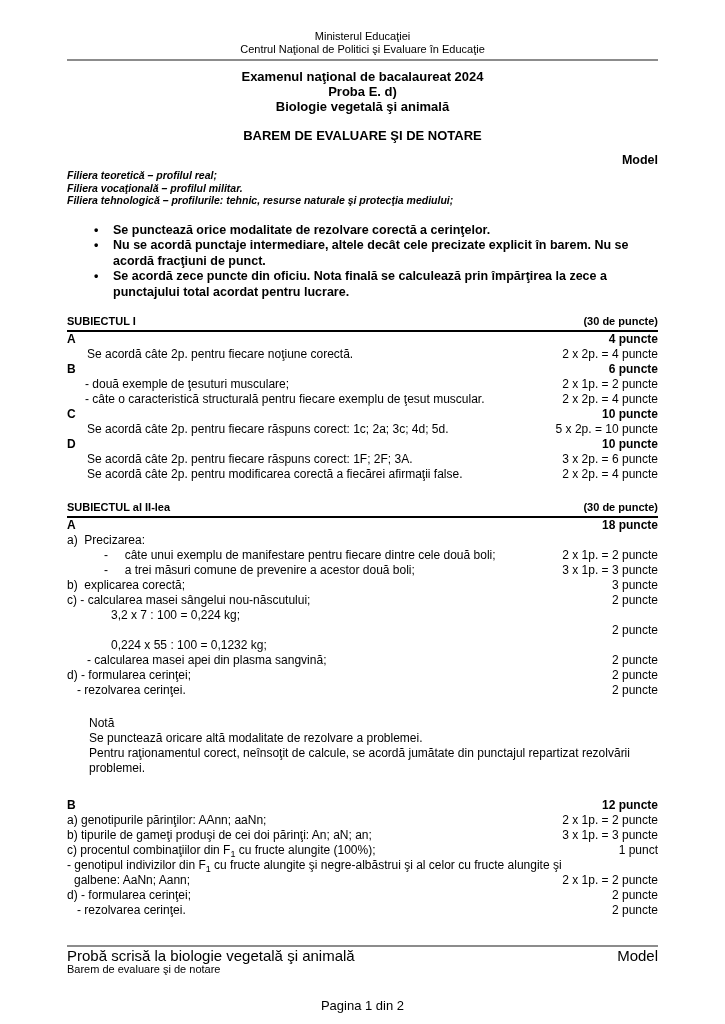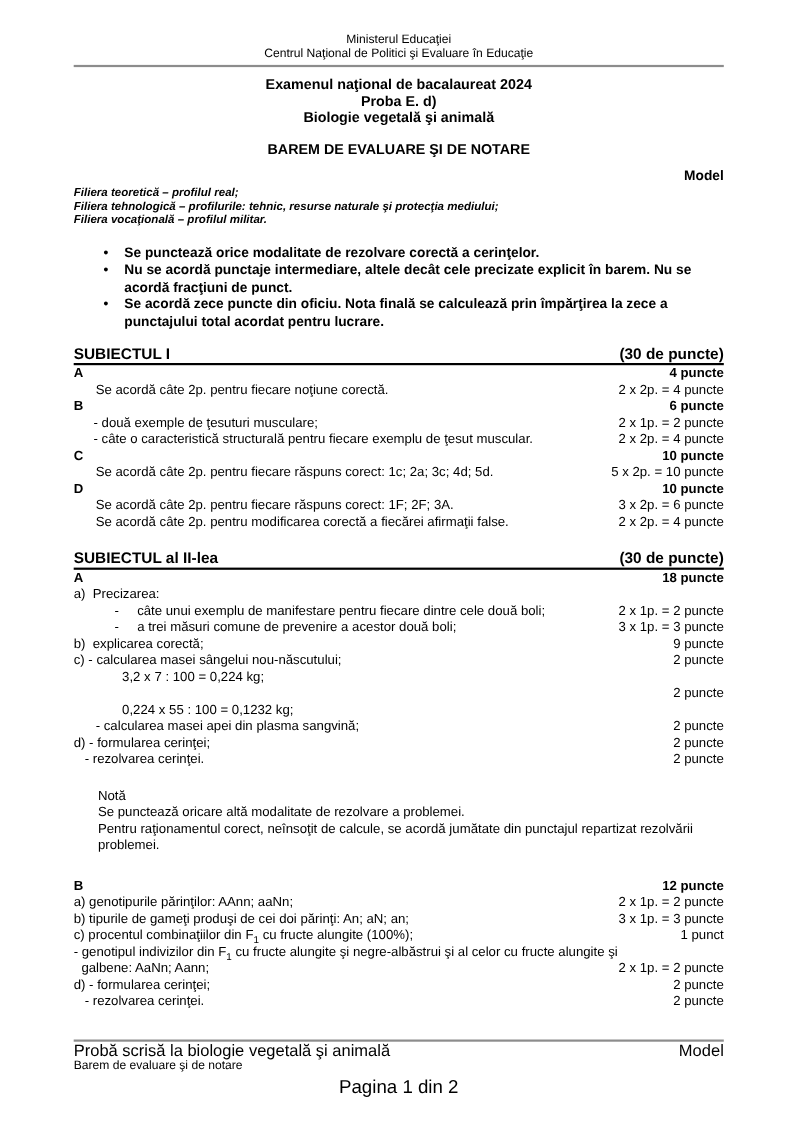--- a/index.html
+++ b/index.html
@@ -12,42 +12,42 @@
   .hdr-line{font-size:11px;line-height:13px;text-align:center;}
   .hdr-rule{border-top:2px solid #8c8c8c;margin-top:3px;}
   .title-block{margin-top:8px;text-align:center;font-weight:bold;font-size:13px;line-height:15px;}
   .barem-line{margin-top:14px;text-align:center;font-weight:bold;font-size:13px;line-height:15px;}
   .model-line{margin-top:10px;text-align:right;font-weight:bold;font-size:12.5px;line-height:15px;}
   .filiera{margin-top:1px;font-style:italic;font-weight:bold;font-size:10.5px;line-height:12.5px;}
   .bullets{margin-top:16px;font-weight:bold;font-size:12.5px;line-height:15.5px;}
   .bullet{display:flex;padding-left:27px;}
   .bullet .dot{width:19px;flex:none;}
   .bullet .btxt{flex:1;}
-  .sec{display:flex;justify-content:space-between;font-weight:bold;font-size:14px;
+  .sec{display:flex;justify-content:space-between;font-weight:bold;font-size:11px;
        line-height:15px;border-bottom:2px solid #000;padding-bottom:1px;}
   .sec1{margin-top:14px;}
   .sec2{margin-top:18px;}
   .row{display:flex;font-size:12px;line-height:15px;}
   .row .l{white-space:pre-wrap;}
   .row .r{margin-left:auto;white-space:nowrap;text-align:right;padding-left:8px;}
   .bold{font-weight:bold;}
   .in7{padding-left:7px;}
   .in10{padding-left:10px;}
   .in18{padding-left:18px;}
   .in20{padding-left:20px;text-align:right;}
   .in37{padding-left:37px;}
   .in44{padding-left:44px;}
   .nota{margin-top:18px;padding-left:22px;font-size:12px;line-height:15px;padding-right:2px;}
   .bsec{margin-top:22px;}
   sub{font-size:9px;line-height:0;}
   .footer{position:absolute;left:67px;right:67px;top:945px;}
   .foot-rule{border-top:2px solid #8c8c8c;margin-bottom:2px;}
   .foot-row{display:flex;justify-content:space-between;font-size:15px;line-height:13.5px;}
   .foot-line{font-size:11px;line-height:13.5px;}
-  .foot-page{text-align:center;font-size:17px;margin-top:3px;}
+  .foot-page{text-align:center;font-size:13px;margin-top:22px;}
 </style>
 </head>
 <body>
 
 <div class="page">
 
   <div class="hdr-line">Ministerul Educaţiei</div>
   <div class="hdr-line">Centrul Naţional de Politici şi Evaluare în Educaţie</div>
   <div class="hdr-rule"></div>
 
@@ -55,22 +55,22 @@
     <div>Examenul naţional de bacalaureat 2024</div>
     <div>Proba E. d)</div>
     <div>Biologie vegetală şi animală</div>
   </div>
 
   <div class="barem-line">BAREM DE EVALUARE ŞI DE NOTARE</div>
   <div class="model-line">Model</div>
 
   <div class="filiera">
     <div>Filiera teoretică – profilul real;</div>
+    <div>Filiera vocaţională – profilul militar.</div>
     <div>Filiera tehnologică – profilurile: tehnic, resurse naturale şi protecţia mediului;</div>
-    <div>Filiera vocaţională – profilul militar.</div>
   </div>
 
   <div class="bullets">
     <div class="bullet">
       <span class="dot">•</span>
       <span class="btxt">Se punctează orice modalitate de rezolvare corectă a cerinţelor.</span>
     </div>
     <div class="bullet">
       <span class="dot">•</span>
       <span class="btxt">Nu se acordă punctaje intermediare, altele decât cele precizate explicit în barem. Nu se acordă fracţiuni de punct.</span>
@@ -146,21 +146,21 @@
     <div class="row">
       <span class="l in37">-     câte unui exemplu de manifestare pentru fiecare dintre cele două boli;</span>
       <span class="r">2 x 1p. = 2 puncte</span>
     </div>
     <div class="row">
       <span class="l in37">-     a trei măsuri comune de prevenire a acestor două boli;</span>
       <span class="r">3 x 1p. = 3 puncte</span>
     </div>
     <div class="row">
       <span class="l">b)  explicarea corectă;</span>
-      <span class="r">9 puncte</span>
+      <span class="r">3 puncte</span>
     </div>
     <div class="row">
       <span class="l">c) - calcularea masei sângelui nou-născutului;</span>
       <span class="r">2 puncte</span>
     </div>
     <div class="row">
       <span class="l in44">3,2 x 7 : 100 = 0,224 kg;</span>
       <span class="r"></span>
     </div>
     <div class="row">

